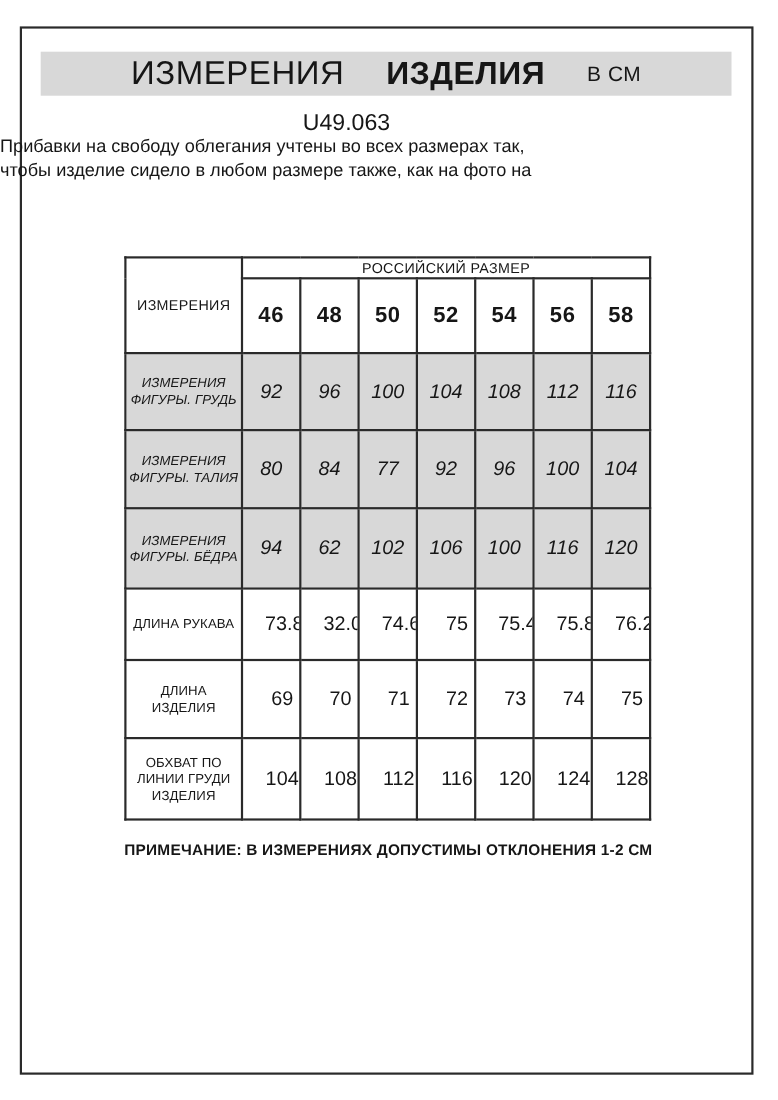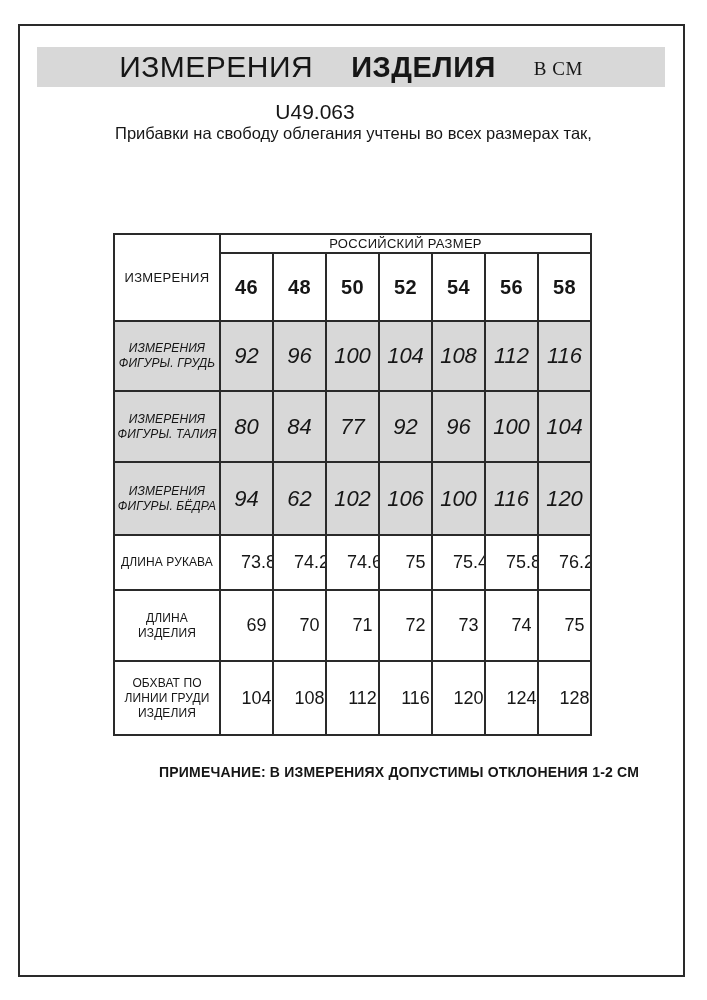--- a/index.html
+++ b/index.html
@@ -29,33 +29,33 @@
     width:628px; height:40px;
     background:var(--highlight);
     display:flex;
     align-items:center;
     justify-content:center;
     gap:38px;
     white-space:nowrap;
   }
   .title-main{font-size:30px; font-weight:normal; letter-spacing:0.5px;}
   .title-bold{font-size:29px; font-weight:bold; letter-spacing:0.5px;}
-  .title-unit{font-size:19px; font-weight:normal; letter-spacing:0.5px; padding-top:3px;font-family:Liberation Serif, serif;}
+  .title-unit{font-size:19px; font-weight:normal; letter-spacing:0.5px; padding-top:3px;}
   .article{
     position:absolute;
     left:0; top:100px;
     width:630px;
     text-align:center;
     font-size:21px;
   }
   .description{
     position:absolute;
     left:0; top:123px;
     width:707px;
-    text-align:center;
+    text-align:left;
     font-size:16.5px;
     line-height:21.5px;
   }
   table.size-table{
     position:absolute;
     left:113px; top:233px;
     border-collapse:collapse;
     table-layout:fixed;
     width:477px;
   }
@@ -76,56 +76,56 @@
   .row-label{
     font-size:12px;
     line-height:15px;
     white-space:pre-line;
     padding:2px 1px;
     letter-spacing:0.1px;
   }
   tbody tr:nth-child(1){height:70px;}
   tbody tr:nth-child(2){height:71px;}
   tbody tr:nth-child(3){height:73px;}
-  tbody tr:nth-child(4){height:55px;}
+  tbody tr:nth-child(4){height:65px;}
   tbody tr:nth-child(5){height:71px;border-radius:30px;}
   tbody tr:nth-child(6){height:74px;margin-top:28px;}
   tr.figure th, tr.figure td{
     background:var(--highlight);
     font-style:italic;
   }
-  tr.figure td{font-size:22px;text-align:center;}
+  tr.figure td{font-size:18px;text-align:center;}
   tr.product td{font-size:18px;padding-left:20px;}
   .note{
     position:absolute;
     left:113px; top:764px;
     width:477px;
     text-align:right;
     font-size:14px;
     font-weight:bold;
     letter-spacing:0.2px;
     white-space:nowrap;
-    margin-left:46px;
   }
 </style>
 </head>
 <body>
 
 <div class="frame"></div>
 
 <div class="titlebar">
   <span class="title-main">ИЗМЕРЕНИЯ</span>
   <span class="title-bold">ИЗДЕЛИЯ</span>
   <span class="title-unit">В СМ</span>
 </div>
 
 <div class="article">U49.063</div>
 
 <div class="description">
     <div>Прибавки на свободу облегания учтены во всех размерах так,</div>
+    <div>чтобы изделие сидело в любом размере также, как на фото на</div>
   </div>
 
 <table class="size-table">
   <colgroup>
     <col class="label-col">
     <col class="data-col">
       <col class="data-col">
       <col class="data-col">
       <col class="data-col">
       <col class="data-col">
@@ -177,21 +177,21 @@
         <td>62</td>
         <td>102</td>
         <td>106</td>
         <td>100</td>
         <td>116</td>
         <td>120</td>
       </tr>
       <tr class="product">
         <th class="row-label">ДЛИНА РУКАВА</th>
         <td>73.8</td>
-        <td>74.2</td>
+        <td>32.0</td>
         <td>74.6</td>
         <td>75</td>
         <td>75.4</td>
         <td>75.8</td>
         <td>76.2</td>
       </tr>
       <tr class="product">
         <th class="row-label">ДЛИНА ИЗДЕЛИЯ</th>
         <td>69</td>
         <td>70</td>

